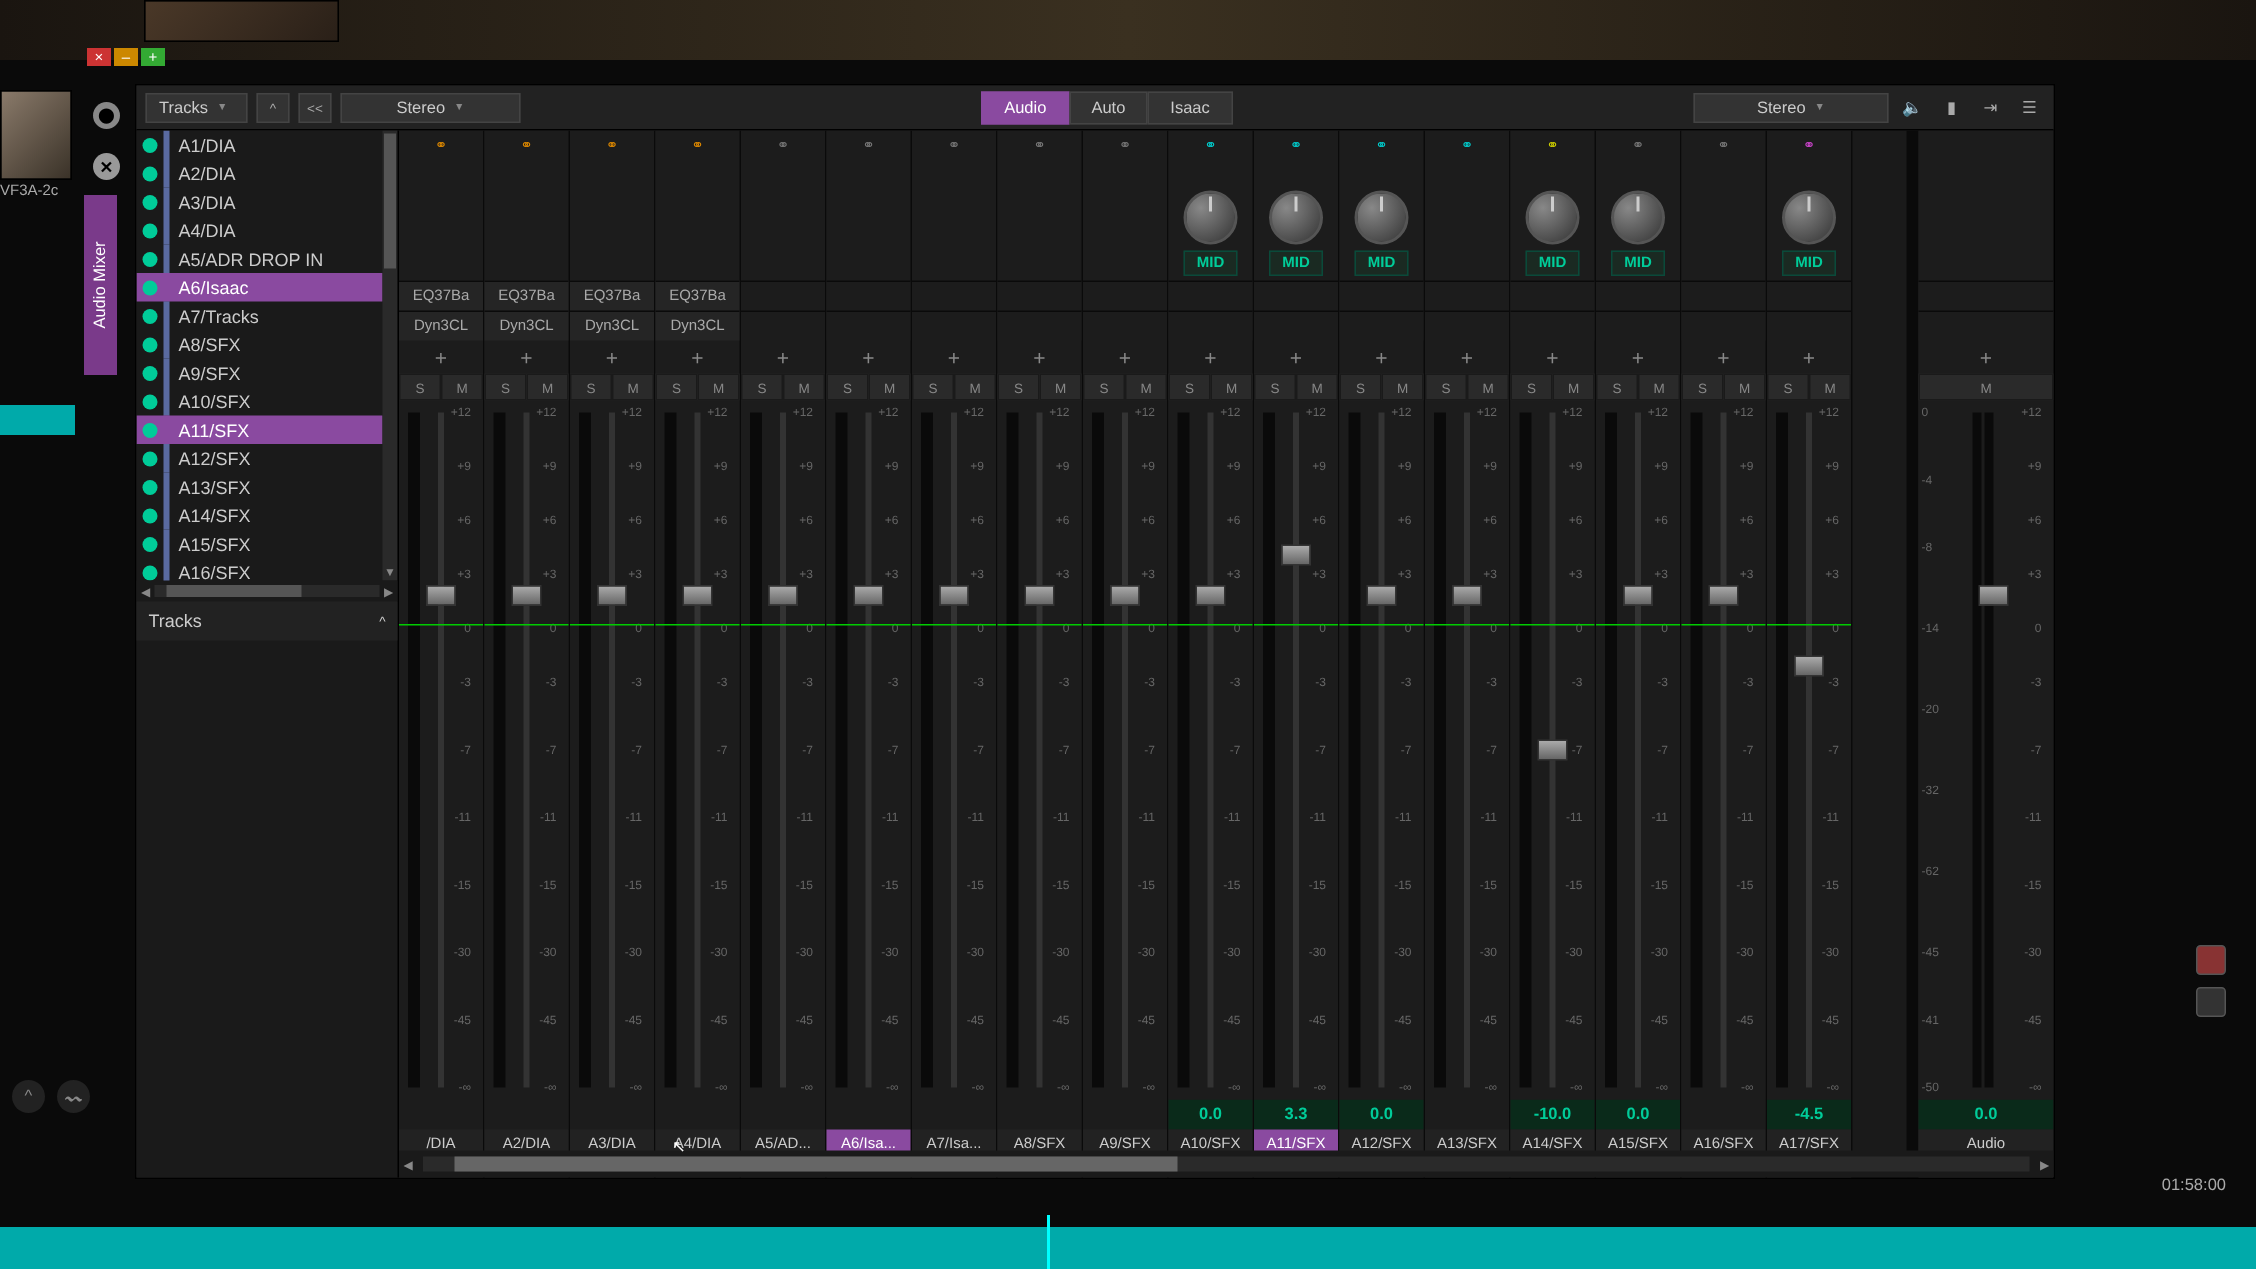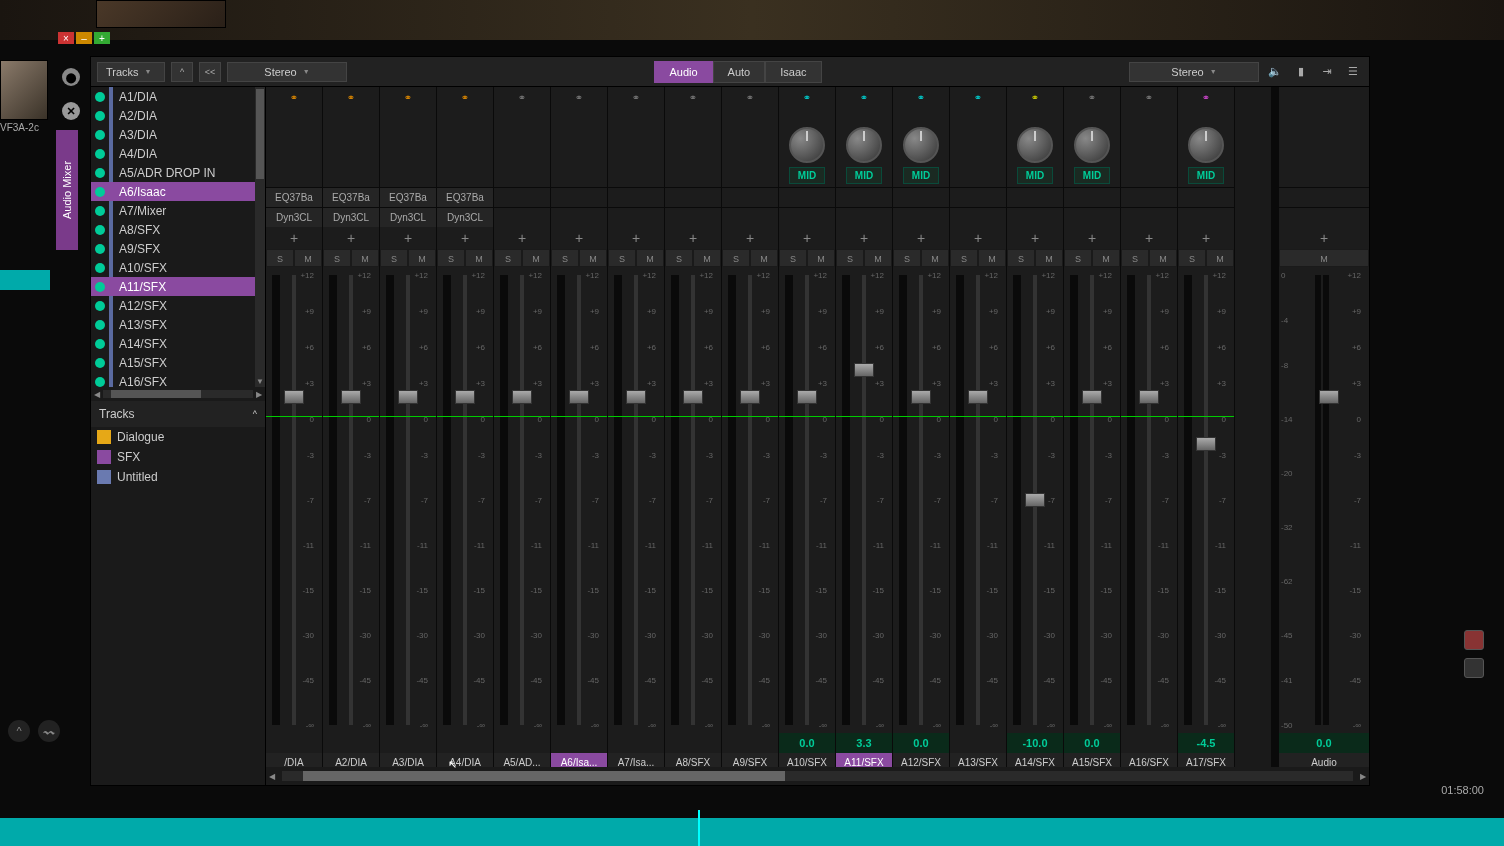--- a/index.html
+++ b/index.html
@@ -174,21 +174,21 @@
               <span>A5/ADR DROP IN</span>
             </div>
             <div class="track-row sel">
               <span class="dot"></span>
               <span class="bar purple"></span>
               <span>A6/Isaac</span>
             </div>
             <div class="track-row">
               <span class="dot"></span>
               <span class="bar blue"></span>
-              <span>A7/Mixer</span>
+              <span>A7/Tracks</span>
             </div>
             <div class="track-row">
               <span class="dot"></span>
               <span class="bar blue"></span>
               <span>A8/SFX</span>
             </div>
             <div class="track-row">
               <span class="dot"></span>
               <span class="bar blue"></span>
               <span>A9/SFX</span>
@@ -239,34 +239,20 @@
         <div class="hsb-arrow">◀</div>
         <div class="hsb-track">
             <div class="hsb-thumb"></div>
           </div>
         <div class="hsb-arrow">▶</div>
       </div>
       <div class="groups-hdr">
         <span>Tracks</span>
         <span style="font-size:9px">^</span>
       </div>
-      <div id="groups">
-          <div class="group-row">
-            <span class="group-sw" style="background:#e6a817"></span>
-            <span>Dialogue</span>
-          </div>
-          <div class="group-row">
-            <span class="group-sw" style="background:#8a4aa0"></span>
-            <span>SFX</span>
-          </div>
-          <div class="group-row">
-            <span class="group-sw" style="background:#6a7ab0"></span>
-            <span>Untitled</span>
-          </div>
-        </div>
     </div>
 
     <div class="channels">
       <div class="strips" id="strips">
           <div class="strip">
             <div class="link-icon link-orange">⚭</div>
             <div class="knob-area"></div>
             <div class="insert">EQ37Ba</div>
             <div class="insert">Dyn3CL</div>
             <div class="plus-btn">+</div>

